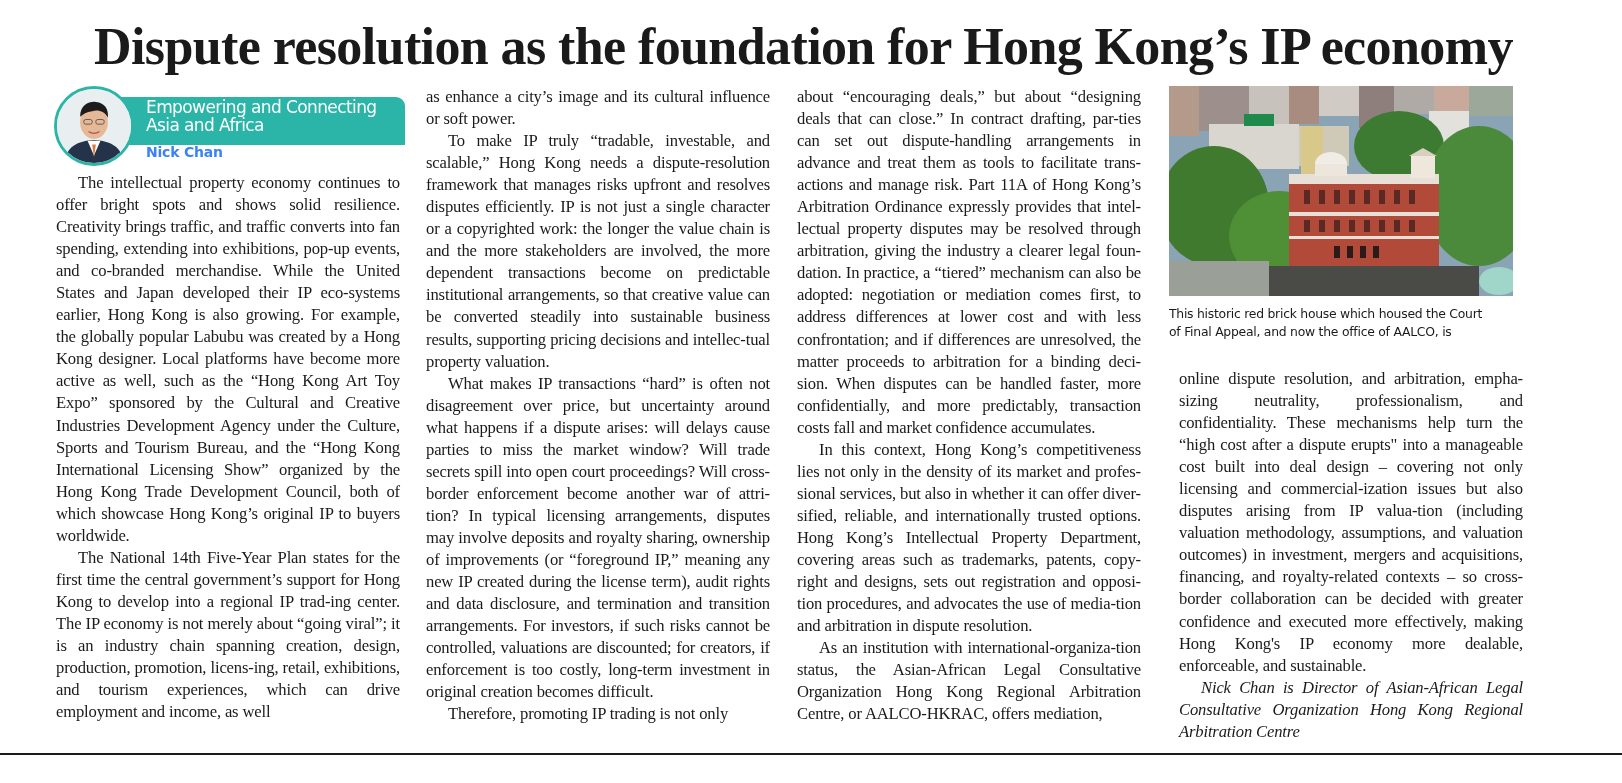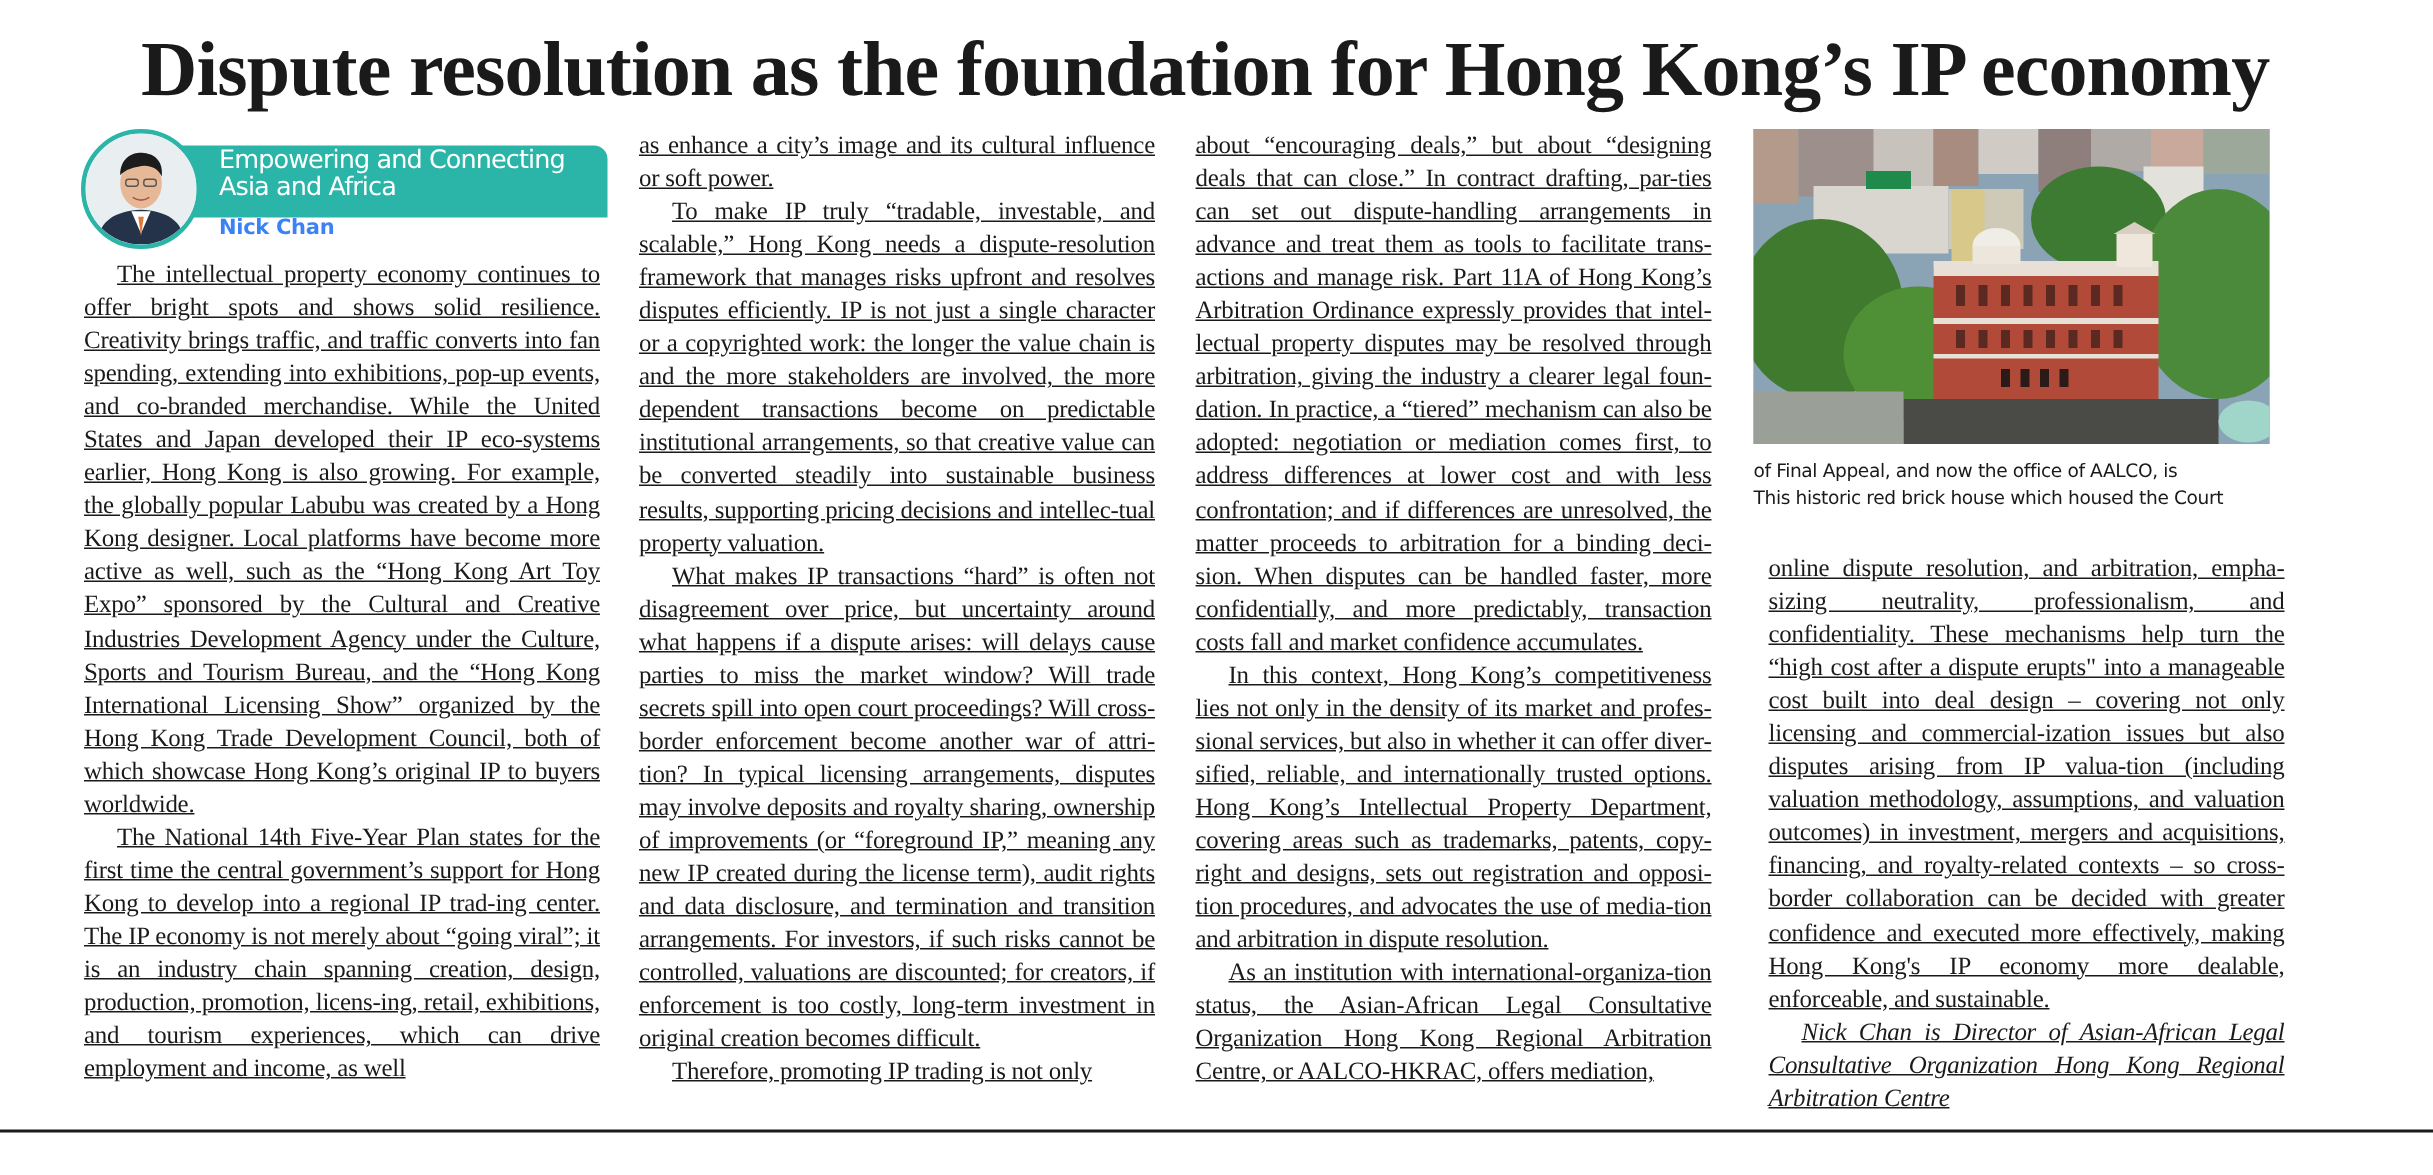--- a/index.html
+++ b/index.html
@@ -10,21 +10,20 @@
       position: absolute; left: 56px; top: 14px; width: 1510px;
       font-family: "Liberation Serif", serif;
       font-size: 52px; line-height: 66px; letter-spacing: -0.6px;
       color: #1a1a1a; white-space: nowrap; margin-left: 38px;
     }
 
     .col {
       position: absolute; top: 86px; width: 344px;
       font-size: 16.6px; line-height: 22.05px; text-align: justify;
       letter-spacing: -0.15px;
-      text-decoration: underline;
     }
     .col p { text-indent: 0; }
     .col p.ind { text-indent: 22px; }
     .col1 { left: 56px; top: 172px; }
     .col2 { left: 426px; }
     .col3 { left: 797px; }
     .col4 { left: 1168px; top: 368px; margin-left: 11px; }
 
     
     .byline { position: absolute; left: 54px; top: 86px; width: 350px; height: 82px; }
@@ -170,22 +169,22 @@
       <rect x="191" y="160" width="6" height="12"></rect>
         <rect x="204" y="160" width="6" height="12"></rect>
     </g>
 
     <rect x="100" y="180" width="210" height="30" fill="#4a4a46"></rect>
     <rect x="0" y="175" width="100" height="35" fill="#9a9f98"></rect>
     <ellipse cx="330" cy="195" rx="20" ry="14" fill="#9fd6c9"></ellipse>
   </svg>
 </div>
 <div class="caption">
+  <div>This historic red brick house which housed the Court</div>
   <div>of Final Appeal, and now the office of AALCO, is</div>
-  <div>This historic red brick house which housed the Court</div>
 </div>
 
 <div class="col col4">
   <p>online dispute resolution, and arbitration, empha-sizing neutrality, professionalism, and confidentiality. These mechanisms help turn the “high cost after a dispute erupts" into a manageable cost built into deal design – covering not only licensing and commercial-ization issues but also disputes arising from IP valua-tion (including valuation methodology, assumptions, and valuation outcomes) in investment, mergers and acquisitions, financing, and royalty-related contexts – so cross-border collaboration can be decided with greater confidence and executed more effectively, making Hong Kong's IP economy more dealable, enforceable, and sustainable.</p>
   <p class="ind sig">Nick Chan is Director of Asian-African Legal Consultative Organization Hong Kong Regional Arbitration Centre</p>
 </div>
 
 <div class="bottom-rule"></div>
 
 </body></html>

